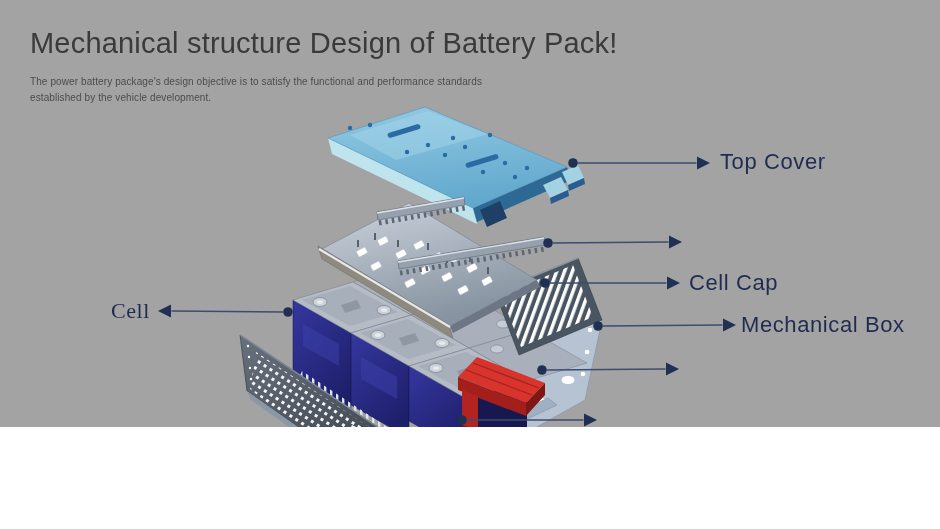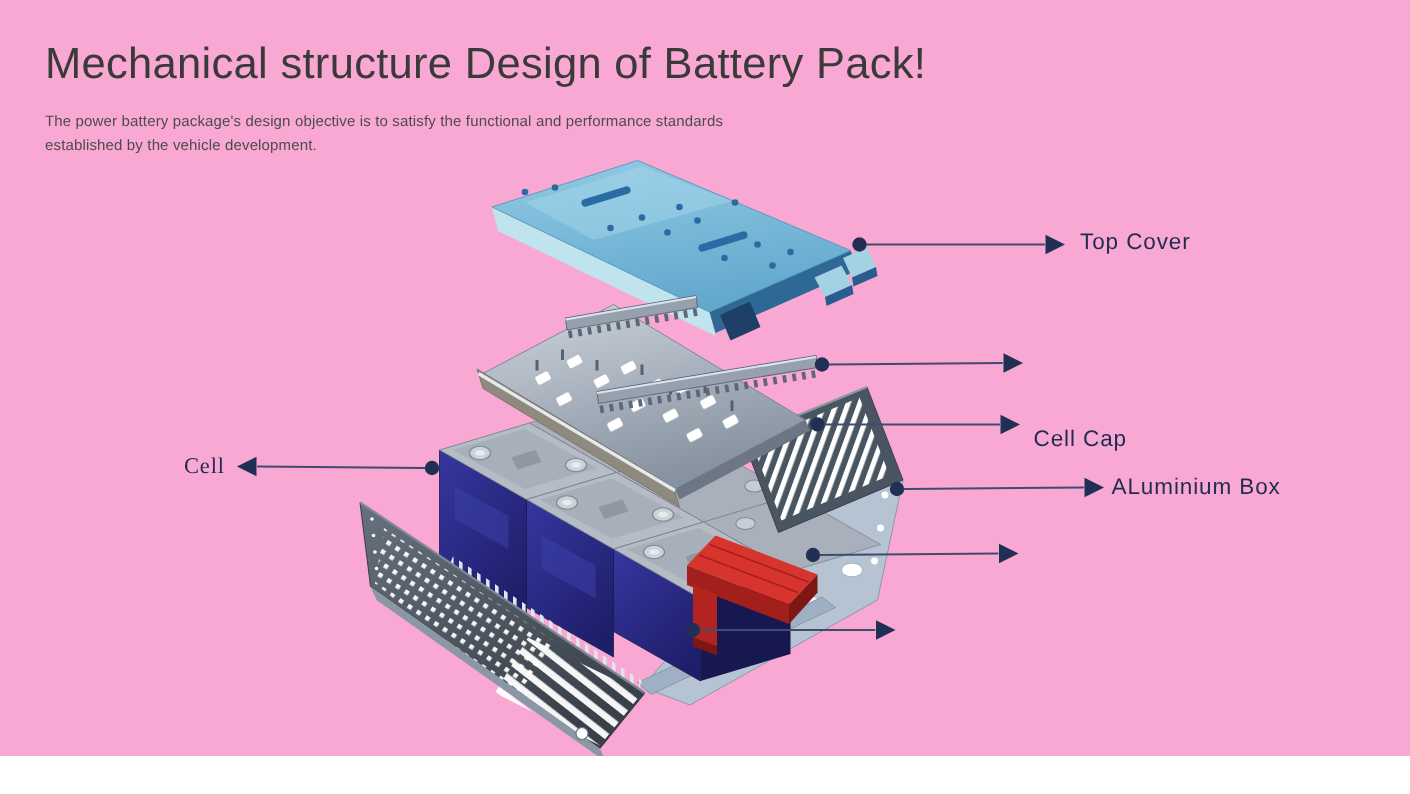--- a/index.html
+++ b/index.html
@@ -1,24 +1,24 @@
 <!DOCTYPE html>
 <html><head>
 <meta charset="utf-8">
 <style>
   html,body{margin:0;padding:0;background:#ffffff;}
-  .stage{position:relative;width:940px;height:504px;background:#f9a8d4;overflow:hidden;
+  .stage{position:relative;width:940px;height:427px;background:#a3a3a3;overflow:hidden;
          font-family:"Liberation Sans", sans-serif;}
   .hdr{position:absolute;left:30px;top:28px;width:600px;}
   .title{font-size:29px;color:#3a3a3a;letter-spacing:.2px;line-height:1.1;white-space:nowrap;}
   .title .t-reg{font-weight:400;}
   .title .t-em{font-weight:500;}
   .subtitle{margin-top:14px;width:505px;font-size:10px;line-height:1.6;color:#4c4c4c;letter-spacing:.1px;}
   .scene{position:absolute;left:0;top:0;width:940px;height:529px;}
-  .label{position:absolute;font-size:15px;font-weight:500;color:#1f2c50;letter-spacing:.6px;
+  .label{position:absolute;font-size:22px;font-weight:500;color:#1f2c50;letter-spacing:.6px;
          line-height:26px;white-space:nowrap;}
   .label.right-align{text-align:right;font-family:Liberation Serif, serif;}
 </style>
 </head>
 <body>
 
 <div class="stage">
 
   <div class="hdr">
     <div class="title"><span class="t-reg">Mechanical structure</span> <span class="t-em">Design of Battery Pack!</span></div>
@@ -253,17 +253,17 @@
       </g>
       <g>
         <circle cx="288" cy="312" r="4.8" fill="#203055"></circle>
         <line x1="283" y1="312" x2="172" y2="311" stroke="#3d4c6f" stroke-width="1.4"></line>
         <polygon points="158,311 171,304.5 171,317.5" fill="#203055"></polygon>
       </g>
     </g>
   </svg>
 
   <div class="label" style="left:720px;top:149px;">Top Cover</div>
-  <div class="label" style="left:689px;top:280px;">Cell Cap</div>
-  <div class="label" style="left:741px;top:312px;">ALuminium Box</div>
+  <div class="label" style="left:689px;top:270px;">Cell Cap</div>
+  <div class="label" style="left:741px;top:312px;">Mechanical Box</div>
   <div class="label right-align" style="left:58px;top:298px;width:92px;">Cell</div>
 
 </div>
 
 </body></html>

